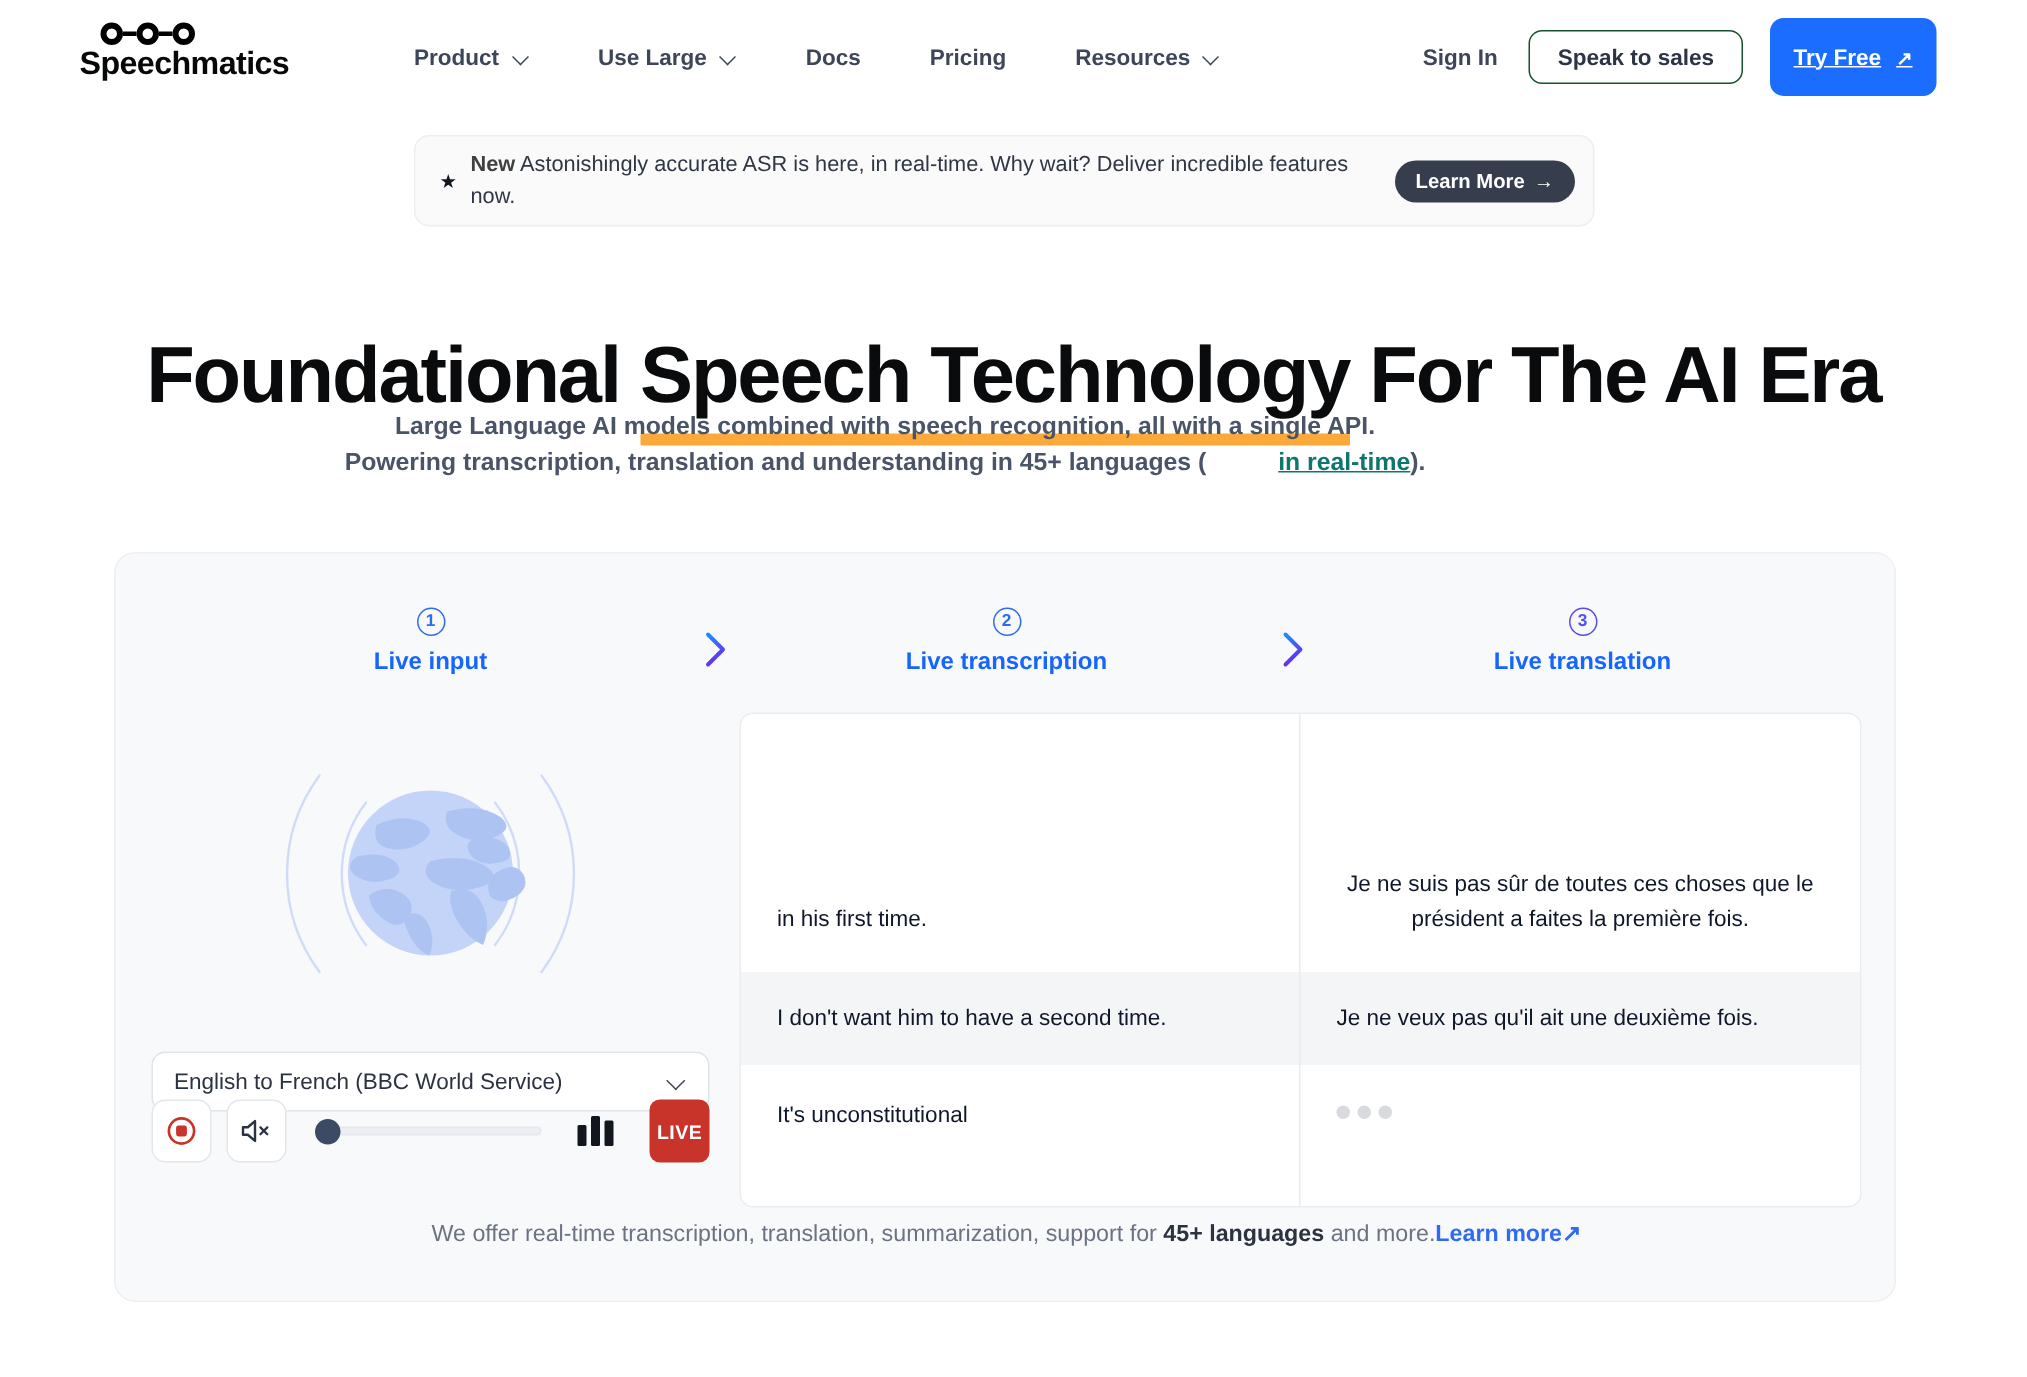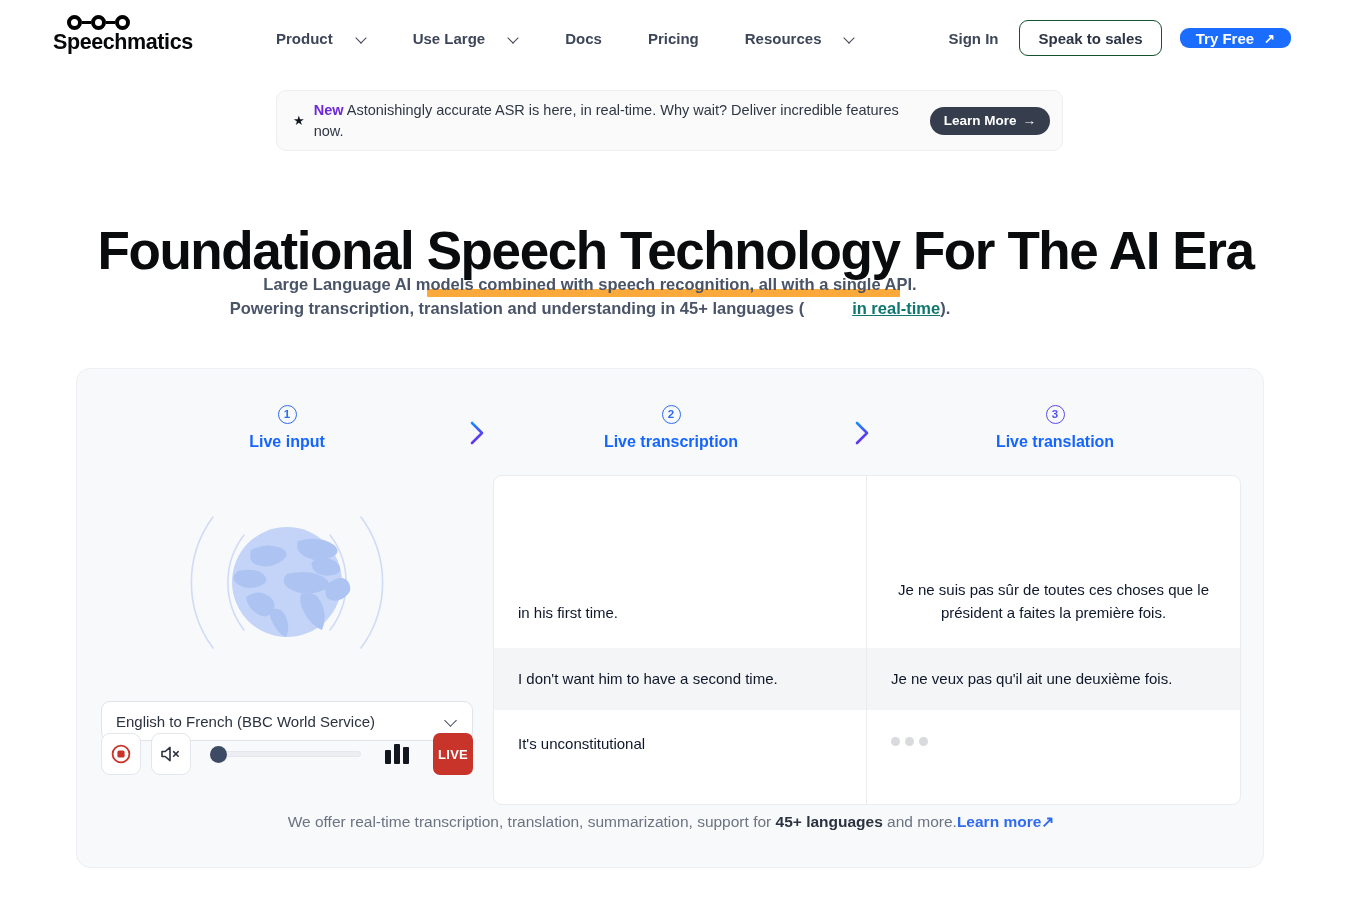--- a/index.html
+++ b/index.html
@@ -31,21 +31,21 @@
   .logo-text {
     font-size: 21.5px; font-weight: bold; color: #07080a; letter-spacing: -0.4px;
     margin-top: 1px; line-height: 1.1;
   }
 
   .nav {
     position: absolute; left: 276px; top: 0; height: 76px;
     display: flex; align-items: center; gap: 0px;
   }
   .nav-item {
-    display: flex; align-items: center; gap: 23px;
+    display: flex; align-items: center; gap: 9px;
     font-size: 15px; font-weight: bold; color: #3d4658;
     padding: 0 0; margin-right: 46px; cursor: pointer; white-space: nowrap;
   }
   .nav-item:last-child { margin-right: 0; }
   .chev-down {
     width: 11px; height: 11px; position: relative; display:inline-block;
   }
   .chev-down::before {
     content: ""; position: absolute; left: 1px; top: 1px;
     width: 7px; height: 7px;
@@ -61,37 +61,37 @@
     font-size: 15px; font-weight: bold; color: #3d4658; cursor: pointer;
     margin-right: 21px; white-space: nowrap;
   }
   .btn-outline {
     height: 36px; padding: 0 18px; border: 1px solid #14532d; border-radius: 9px;
     background: #fff; color: #2c3445; font-size: 15px; font-weight: bold;
     display: flex; align-items: center; justify-content: center; cursor: pointer;
     margin-right: 18px; white-space: nowrap;
   }
   .btn-primary {
-    height: 20px; padding: 0 16px; border-radius: 9px;
+    height: 52px; padding: 0 16px; border-radius: 9px;
     background: #1a6dff; color: #fff; font-size: 15px; font-weight: bold;
-    display: flex; align-items: center; gap: 10px; cursor: pointer; white-space: nowrap;
+    display: flex; align-items: center; gap: 10px; cursor: pointer; white-space: nowrap; text-decoration: underline;
   }
   .arrow-ne { font-size: 13px; line-height: 1; }
 
   
   .banner {
     position: absolute; left: 276px; top: 90px; width: 787px; min-height: 46px;
     background: #fafafb; border: 1px solid #eceef1; border-radius: 10px;
     display: flex; align-items: center; padding: 9px 12px 9px 16px;
   }
   .banner-star { color: #11161f; font-size: 13px; margin-right: 9px; line-height: 1; }
   .banner-text {
     flex: 1; font-size: 14.5px; color: #2f3644; line-height: 1.42; padding-right: 8px;
   }
-  .banner-text b { font-weight: bold; color: #6d28d9; }
+  .banner-text b { font-weight: bold; color: #404040; }
   .banner-btn {
     background: #363d4d; color: #fff; border-radius: 16px; height: 28px;
     padding: 0 14px; font-size: 13.5px; font-weight: bold;
     display: flex; align-items: center; gap: 6px; cursor: pointer; white-space: nowrap;
   }
 
   
   .hero-title {
     position: absolute; top: 186px; left: 0; width: 1351px; text-align: center;
     font-size: 53px; font-weight: bold; color: #0a0b0d; letter-spacing: -1.4px;

